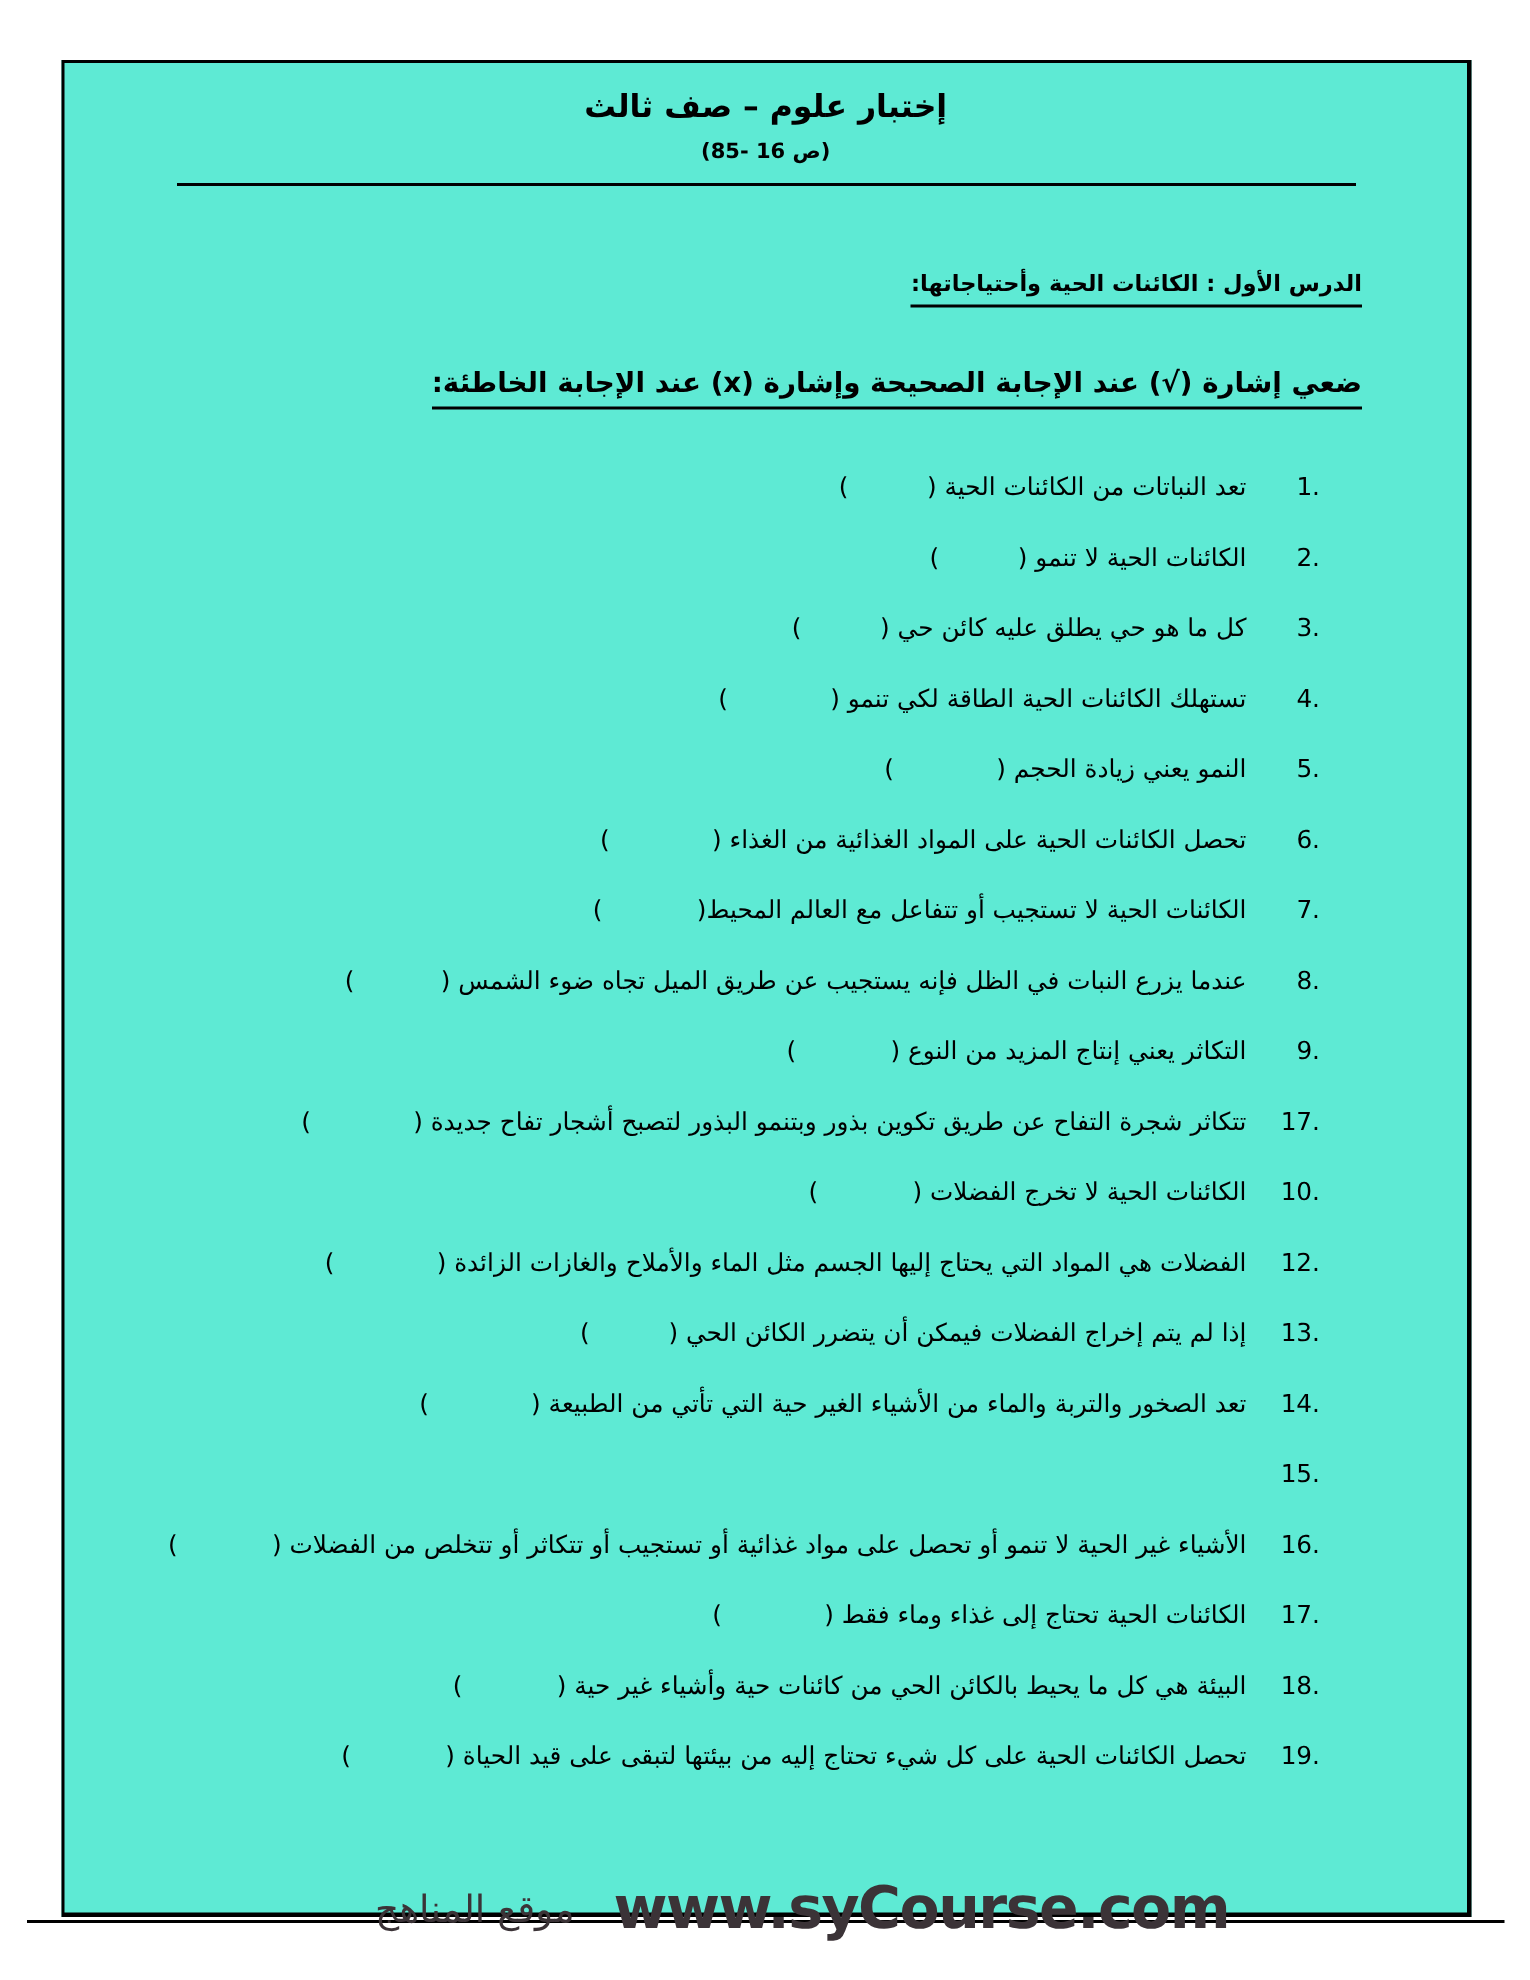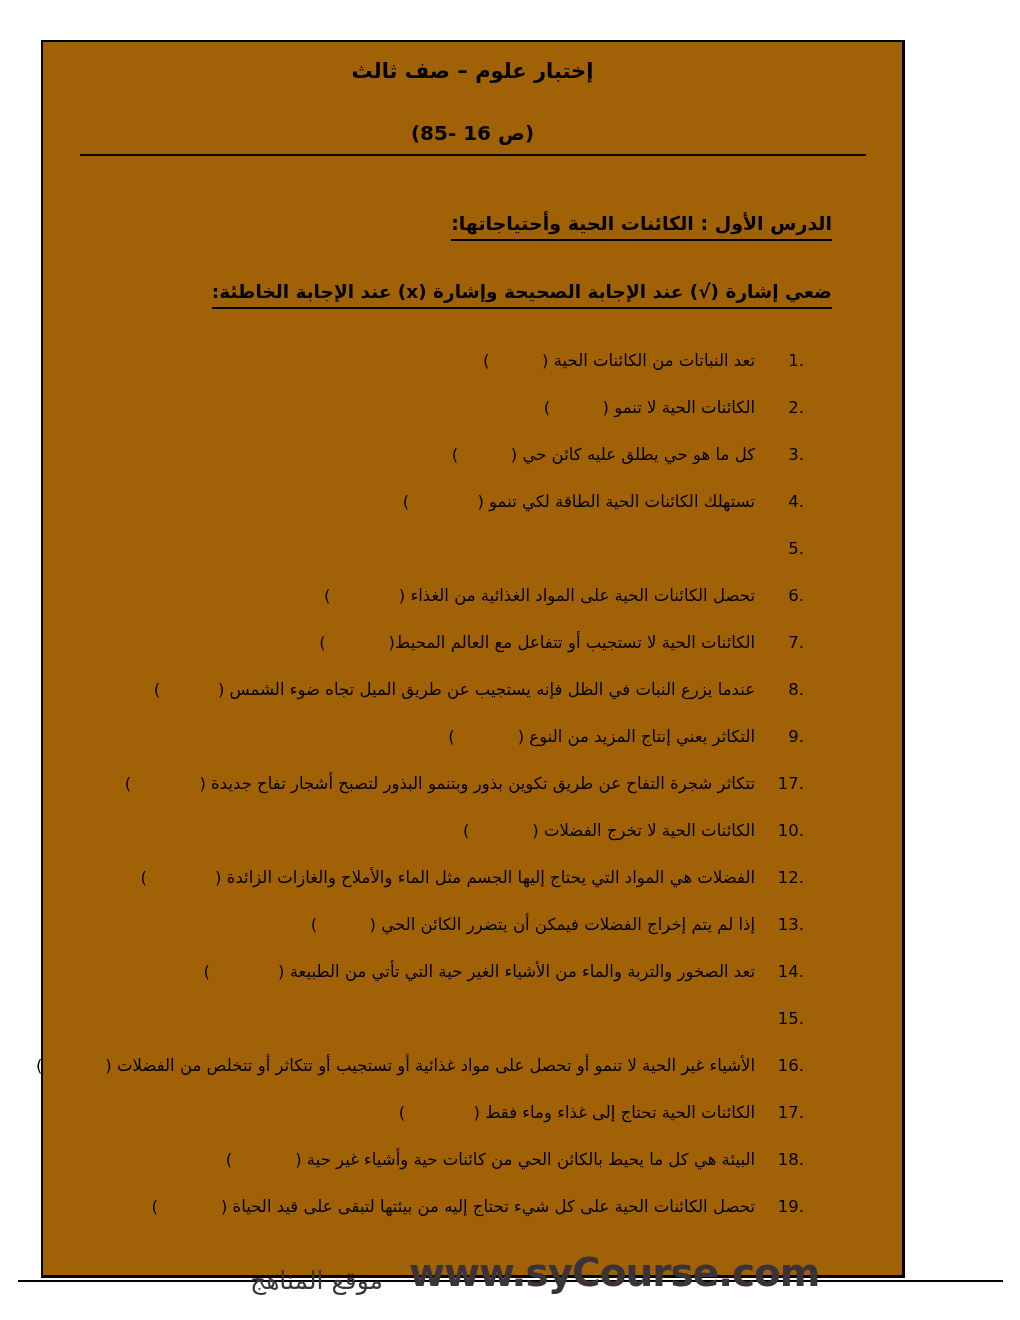--- a/index.html
+++ b/index.html
@@ -6,33 +6,33 @@
   body {
     width:1020px; height:1320px;
     background:#ffffff;
     color:#000;
     font-family:"DejaVu Sans", sans-serif;
     position:relative;
     overflow:hidden;
   }
   .frame {
     position:absolute; left:41px; top:40px;
-    width:864px; height:1238px;
+    width:940px; height:1238px;
     border:2px solid #000;
     border-right-width:3px;
     border-bottom-width:3px;
     box-sizing:border-box;
-    background:#a16207;
+    background:#5eead4;
   }
   header { text-align:center; padding-top:14px; }
   .doc-title  { font-size:21px; font-weight:bold; line-height:30px; }
-  .doc-subtitle { font-size:20px; font-weight:bold; line-height:30px;margin-top:32px; }
+  .doc-subtitle { font-size:14px; font-weight:bold; line-height:30px; }
   .header-rule { height:0; border-bottom:2px solid #000; margin:6px auto 0; width:786px; }
   main { padding:0 70px 0 16px; }
-  .lesson-title { margin:56px 0 0; font-size:19px; font-weight:bold; text-align:right; }
+  .lesson-title { margin:56px 0 0; font-size:15px; font-weight:bold; text-align:right; }
   .instruction  { margin:40px 0 0; font-size:18.5px; font-weight:bold; text-align:right; }
   .lesson-title .u, .instruction .u {
     display:inline-block;
     border-bottom:2.5px solid #000;
     padding-bottom:5px;
   }
   .questions { list-style:none; margin:40px 0 0; padding:0 28px 0 0; }
   .q {
     display:flex; direction:rtl;
     white-space:nowrap;
@@ -44,21 +44,21 @@
     text-align:right;
     margin-left:15px;
   }
   .footer-line {
     position:absolute; left:18px; top:1280px;
     width:985px; height:2px;
     background:#000; z-index:1;
   }
   .watermark {
     position:absolute; left:250px; top:1250px; z-index:2;
-    display:flex; align-items:flex-end; gap:10px;
+    display:flex; align-items:center; gap:10px;
     white-space:nowrap;
   }
   .wm-ar  { font-size:25px; color:#3b3337; }
   .wm-url { font-size:39px; font-weight:bold; color:#3b3337; letter-spacing:-1px;margin-left:16px; }
 </style>
 </head>
 <body>
 
 <div class="frame">
   <header>
@@ -86,20 +86,21 @@
         <li class="q">
           <span class="qnum" dir="ltr">3.</span>
           <span class="qtext">كل ما هو حي يطلق عليه كائن حي (&nbsp;&nbsp;&nbsp;&nbsp;&nbsp;&nbsp;&nbsp;&nbsp;&nbsp;&nbsp;)</span>
         </li>
         <li class="q">
           <span class="qnum" dir="ltr">4.</span>
           <span class="qtext">تستهلك الكائنات الحية الطاقة لكي تنمو (&nbsp;&nbsp;&nbsp;&nbsp;&nbsp;&nbsp;&nbsp;&nbsp;&nbsp;&nbsp;&nbsp;&nbsp;&nbsp;)</span>
         </li>
         <li class="q">
           <span class="qnum" dir="ltr">5.</span>
+          <span class="qtext">النمو يعني زيادة الحجم (&nbsp;&nbsp;&nbsp;&nbsp;&nbsp;&nbsp;&nbsp;&nbsp;&nbsp;&nbsp;&nbsp;&nbsp;&nbsp;)</span>
         </li>
         <li class="q">
           <span class="qnum" dir="ltr">6.</span>
           <span class="qtext">تحصل الكائنات الحية على المواد الغذائية من الغذاء (&nbsp;&nbsp;&nbsp;&nbsp;&nbsp;&nbsp;&nbsp;&nbsp;&nbsp;&nbsp;&nbsp;&nbsp;&nbsp;)</span>
         </li>
         <li class="q">
           <span class="qnum" dir="ltr">7.</span>
           <span class="qtext">الكائنات الحية لا تستجيب أو تتفاعل مع العالم المحيط(&nbsp;&nbsp;&nbsp;&nbsp;&nbsp;&nbsp;&nbsp;&nbsp;&nbsp;&nbsp;&nbsp;&nbsp;)</span>
         </li>
         <li class="q">

